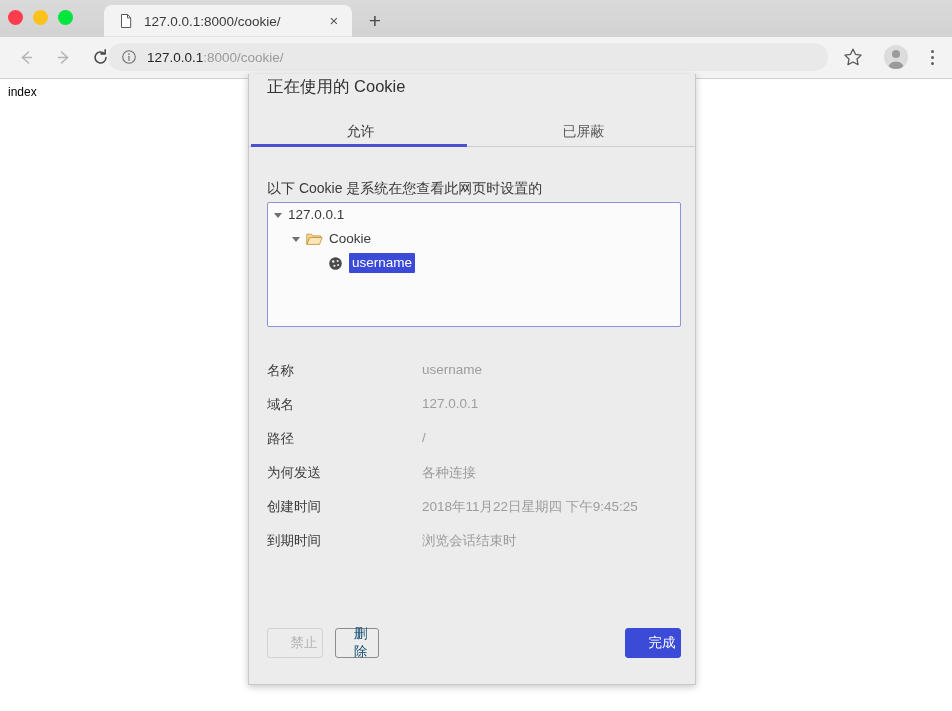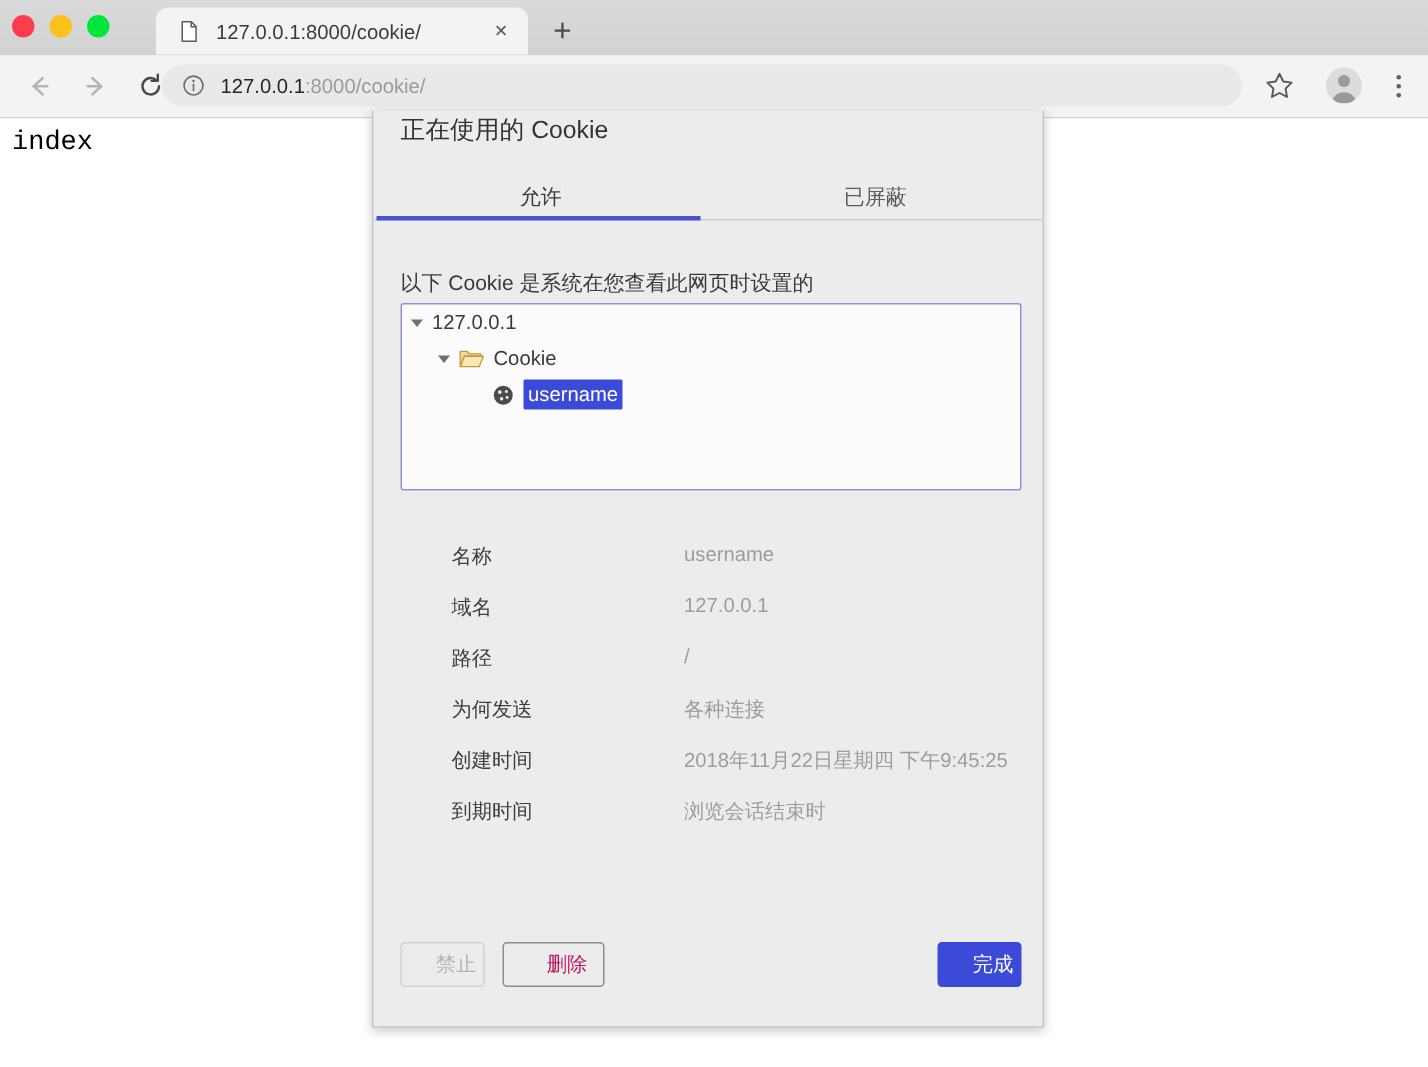--- a/index.html
+++ b/index.html
@@ -169,22 +169,22 @@
   .page {
     position: absolute;
     left: 0; top: 79px;
     width: 952px;
     height: 632px;
     background: #ffffff;
   }
   .page-text {
     position: absolute;
     left: 8px; top: 6px;
-    font-family: Liberation Mono, monospace;
-    font-size: 18px;
+    font-family: Liberation Sans, sans-serif;
+    font-size: 12px;
     color: #000000;
   }
 
   
   .dialog {
     position: absolute;
     left: 248px;
     top: 74px;
     width: 448px;
     height: 611px;
@@ -290,21 +290,20 @@
   .details {
     position: absolute;
     left: 18px; top: 288px;
     width: 414px;
   }
   .drow {
     display: flex;
     height: 34px;
     align-items: flex-start;
     font-size: 13.5px;
-    margin-left: 34px;
   }
   .dlabel {
     width: 155px;
     flex: 0 0 155px;
     color: #3d3d3d;
   }
   .dvalue {
     flex: 1 1 auto;
     color: #9d9d9d;
     white-space: nowrap;
@@ -330,24 +329,24 @@
   }
   .btn-disable {
     left: 18px; top: 14px;
     width: 56px;
     background: #ececec;
     border: 1px solid #d2d2d2;
     color: #b4b4b4;
   }
   .btn-delete {
     left: 86px; top: 14px;
-    width: 68px;
+    width: 44px;
     background: #ececec;
     border: 1px solid #8d8d8d;
-    color: #be185d;
+    color: #0c4a6e;
   }
   .btn-done {
     right: 14px; top: 14px;
     width: 56px;
     background: #3c4ad8;
     border: 1px solid #3c4ad8;
     color: #ffffff;
   }
 </style>
 </head>

